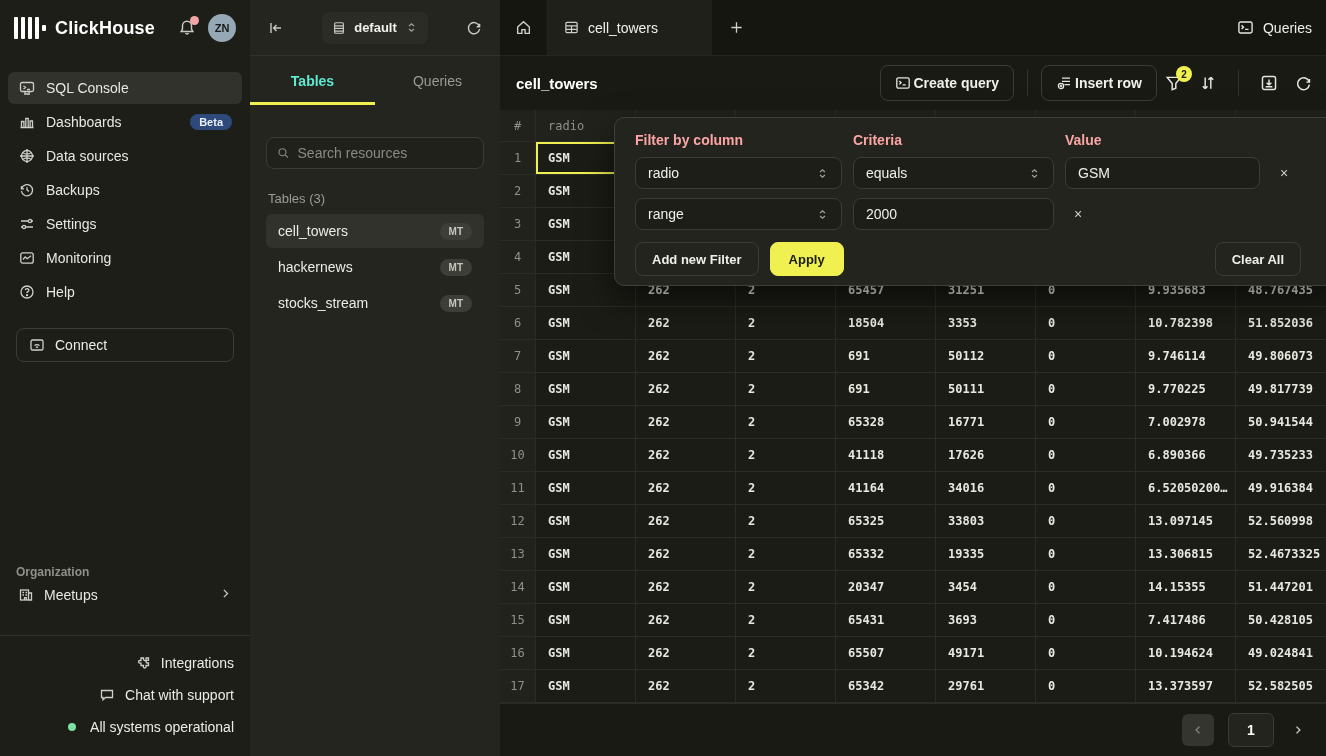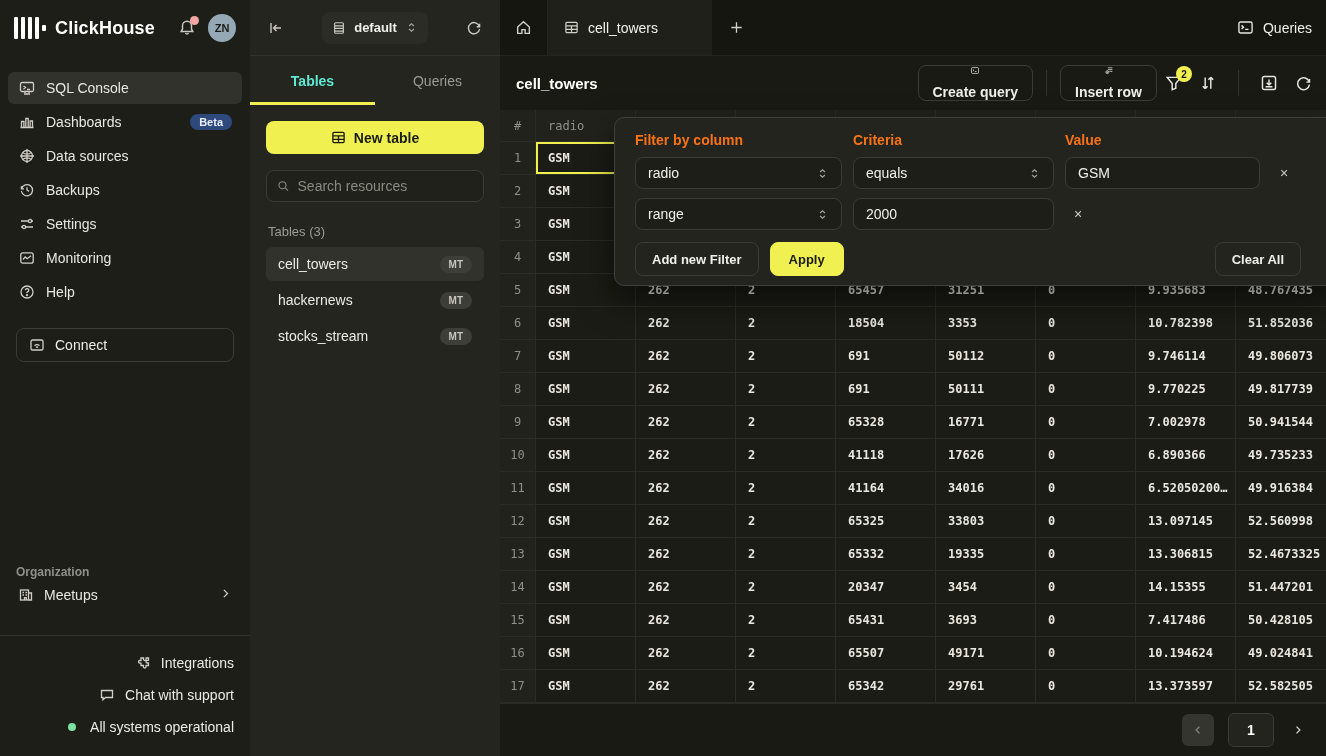--- a/index.html
+++ b/index.html
@@ -72,22 +72,22 @@
   .home-cell { width:48px; display:flex; align-items:center; justify-content:center; border-right:1px solid #24251e; color:#cfcfc8; }
   .doc-tab { width:164px; background:#1f2019; display:flex; align-items:center; gap:9px; padding:0 16px;
     font-size:14px; color:#f2f2ec; }
   .newtab-cell { width:48px; display:flex; align-items:center; justify-content:center; color:#cfcfc8; font-size:18px; }
   .tabstrip .spacer { flex:1; }
   .queries-link { display:flex; align-items:center; gap:9px; padding:0 24px; color:#f0f0ea; font-size:14px; font-weight:400; }
 
   .toolbar { height:54px; display:flex; align-items:center; padding:0 16px; flex:none; }
   .page-title { font-size:15px; font-weight:700; color:#fff; }
   .toolbar .spacer { flex:1; }
-  .tb-btn { height:36px; border:1px solid #3b3c35; border-radius:8px; display:flex; align-items:center; gap:9px;
-    padding:0 14px; font-size:14px; font-weight:700; color:#f0f0ea; background:transparent;flex-direction:column; }
+  .tb-btn { height:36px; border:1px solid #3b3c35; border-radius:8px; display:flex; align-items:center; gap:3px;
+    padding:0 14px; font-size:14px; font-weight:700; color:#f0f0ea; background:transparent; }
   .tb-divider { width:1px; height:26px; background:#32332c; margin:0 13px; }
   .tb-icon { width:34px; height:36px; display:flex; align-items:center; justify-content:center; color:#dcdcd5; position:relative; }
   .filter-badge { position:absolute; top:1px; right:-1px; min-width:16px; height:16px; border-radius:50%;
     background:#f0f150; color:#1a1b14; font-size:10px; font-weight:700; display:flex; align-items:center; justify-content:center; }
 
   
   .grid { flex:1; overflow:hidden; font-family:"DejaVu Sans Mono", monospace; font-size:12px; background:#1b1c15; }
   .tr { display:flex; height:33px; border-bottom:1px solid #2b2c25; background:#1b1c15; }
   .tr.head { height:32px; background:#21221b; color:#8f9088; }
   .th, .td { flex:none; width:100px; display:flex; align-items:center; padding:0 12px; border-right:1px solid #2b2c25;
@@ -102,21 +102,21 @@
   .pg-prev { width:32px; height:32px; border-radius:6px; background:#34352e; color:#84857d; display:flex;
     align-items:center; justify-content:center; }
   .pg-page { width:46px; height:34px; border:1px solid #3b3c35; border-radius:6px; background:#23241d; color:#fff;
     font-weight:700; display:flex; align-items:center; justify-content:center; }
   .pg-next { color:#cfcfc8; display:flex; align-items:center; justify-content:center; width:20px; }
 
   
   .filter-pop { position:absolute; left:114px; right:0; top:117px; height:169px; background:#23241d;
     border:1px solid #3e3f38; border-radius:10px; box-shadow:0 14px 34px rgba(0,0,0,.55); padding:14px 20px 0 20px; z-index:10; }
   .fp-grid { display:grid; grid-template-columns:207px 201px 195px 30px; column-gap:11px; row-gap:9px; align-items:center; }
-  .fp-label { font-size:14px; font-weight:700; color:#f97316; }
+  .fp-label { font-size:14px; font-weight:700; color:#fca5a5; }
   .fp-select { height:32px; background:#1d1e17; border:1px solid #3b3c35; border-radius:8px; display:flex;
     align-items:center; justify-content:space-between; padding:0 12px; font-size:14px; color:#f0f0ea; }
   .fp-input { height:32px; background:#1d1e17; border:1px solid #3b3c35; border-radius:8px; padding:0 12px;
     font-size:14px; color:#f0f0ea; outline:none; width:100%; font-family:"Liberation Sans", sans-serif; }
   .fp-x { width:26px; height:26px; display:flex; align-items:center; justify-content:center; color:#cfcfc9; font-size:14px; }
   .fp-actions { grid-column:1 / 5; display:flex; align-items:center; gap:11px; margin-top:3px; }
   .fp-btn { height:34px; border:1px solid #3b3c35; border-radius:8px; padding:0 16px; font-size:13px; font-weight:700;
     color:#f0f0ea; background:transparent; display:flex; align-items:center; }
   .fp-btn.apply { background:#f0f150; color:#1a1b14; border-color:#f0f150; padding:0 18px; }
   .fp-actions .spacer { flex:1; }
@@ -298,27 +298,20 @@
           </svg>
       </span>
     </div>
 
     <div class="br-tabs">
       <div class="br-tab active">Tables</div>
       <div class="br-tab">Queries</div>
     </div>
 
     <div class="br-body">
-      <div class="new-table-btn">
-        <svg width="15" height="15" viewBox="0 0 16 16" fill="none" stroke="#1a1b14" stroke-width="1.4">
-            <rect x="2" y="2.5" width="12" height="11" rx="1.2"></rect>
-            <path d="M2 6.2h12M2 9.9h12M8 6.2v7.3"></path>
-          </svg>
-        <span>New table</span>
-      </div>
       <div class="search-box">
         <svg width="14" height="14" viewBox="0 0 16 16" fill="none" stroke="#8a8b83" stroke-width="1.4">
             <circle cx="7" cy="7" r="4.5"></circle>
             <path d="M10.5 10.5 14 14"></path>
           </svg>
         <input placeholder="Search resources" style="">
       </div>
       <div class="tables-label">Tables (3)</div>
       <div class="tbl-item active">
         <span>cell_towers</span>

